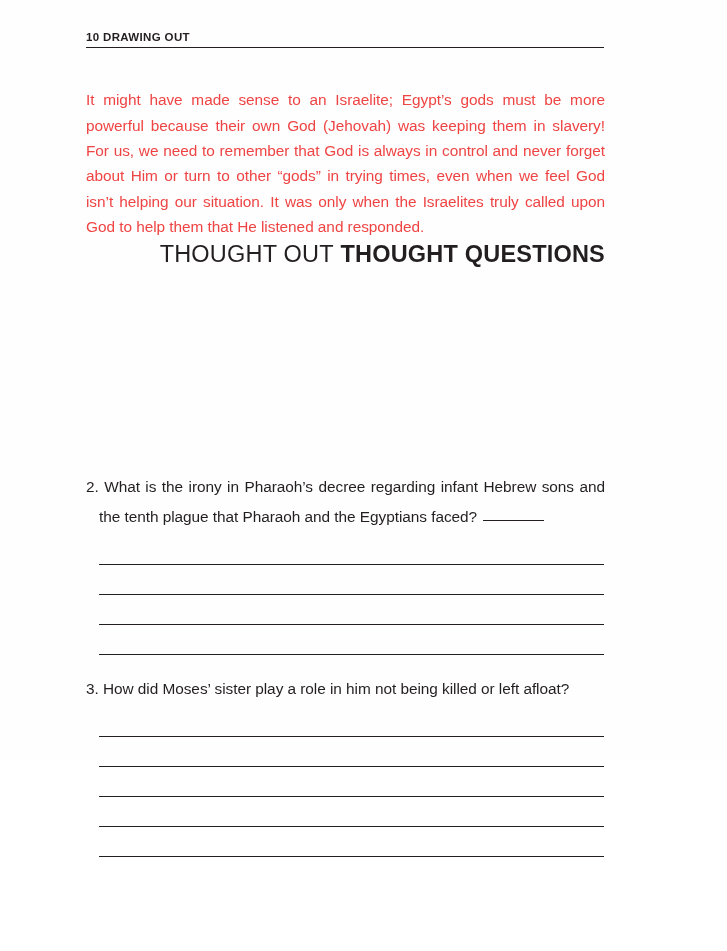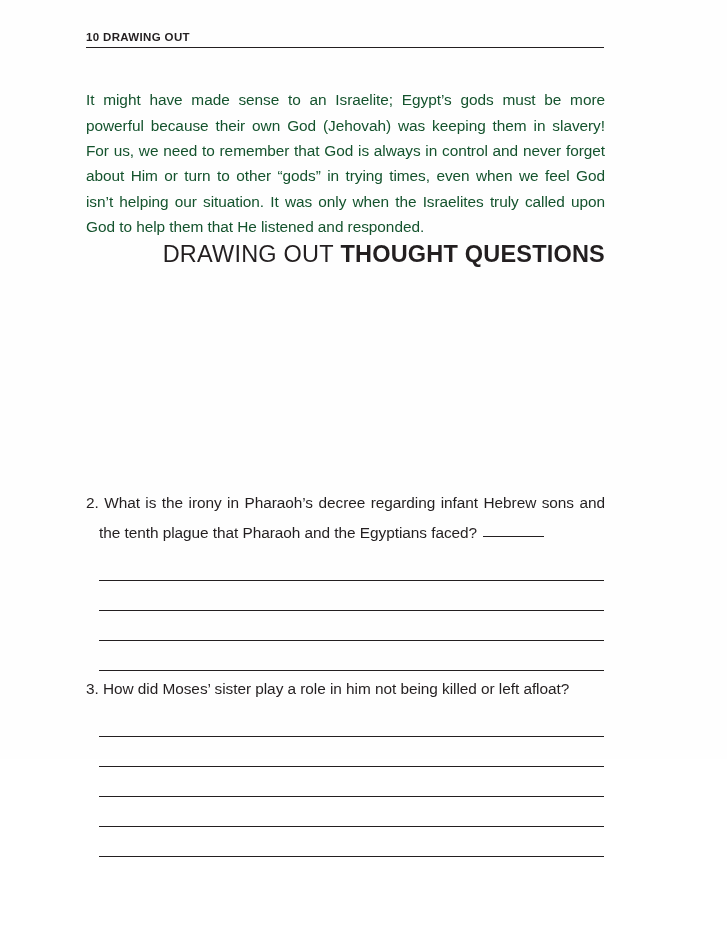--- a/index.html
+++ b/index.html
@@ -49,21 +49,21 @@
   
   .body-copy {
     position: absolute;
     left: 86px;
     top: 72px;
     width: 519px;
     font-size: 15.4px;
     line-height: 25.3px;
     text-align: justify;
     text-justify: inter-word;
-    color: #14532d;
+    color: #ef4444;
     letter-spacing: -0.05px;
   }
 
   
   .section-heading {
     position: absolute;
     left: 86px;
     top: 240px;
     width: 519px;
     text-align: right;
@@ -72,21 +72,21 @@
     color: #231f20;
     white-space: nowrap;
     letter-spacing: 0.2px;
   }
   .section-heading .light { font-weight: 300; }
   .section-heading .bold  { font-weight: bold; margin-top: 28px; }
 
   
   .question-block { position: absolute; left: 86px; width: 519px; }
   #q1 { top: 297px; }
-  #q2 { top: 488px; }
+  #q2 { top: 472px; }
   #q3 { top: 674px; }
 
   .q-text {
     font-size: 15.4px;
     line-height: 30.2px;
     color: #231f20;
     text-align: justify;
     text-justify: inter-word;
     padding-left: 13px;
     text-indent: -13px;
@@ -122,21 +122,21 @@
 <div class="page">
 
   <div class="header">
     <div class="header-text">10  DRAWING OUT</div>
     <div class="header-rule"></div>
   </div>
 
   <p class="body-copy">It might have made sense to an Israelite; Egypt’s gods must be more powerful because their own God (Jehovah) was keeping them in slavery! For us, we need to remember that God is always in control and never forget about Him or turn to other “gods” in trying times, even when we feel God isn’t helping our situation. It was only when the Israelites truly called upon God to help them that He listened and responded.</p>
 
   <div class="section-heading">
-    <span class="light">DRAWING OUT</span><span>&nbsp;</span><span class="bold">THOUGHT QUESTIONS</span>
+    <span class="light">THOUGHT OUT</span><span>&nbsp;</span><span class="bold">THOUGHT QUESTIONS</span>
   </div>
 
 
   <div class="question-block" id="q2">
     <div class="q-text"><span>2. What is the irony in Pharaoh’s decree regarding infant Hebrew sons and the tenth plague that Pharaoh and the Egyptians faced?</span><span class="inline-rule short"></span></div>
     <div class="answer-lines">
       <div class="answer-line"></div>
       <div class="answer-line"></div>
       <div class="answer-line"></div>
       <div class="answer-line"></div>

